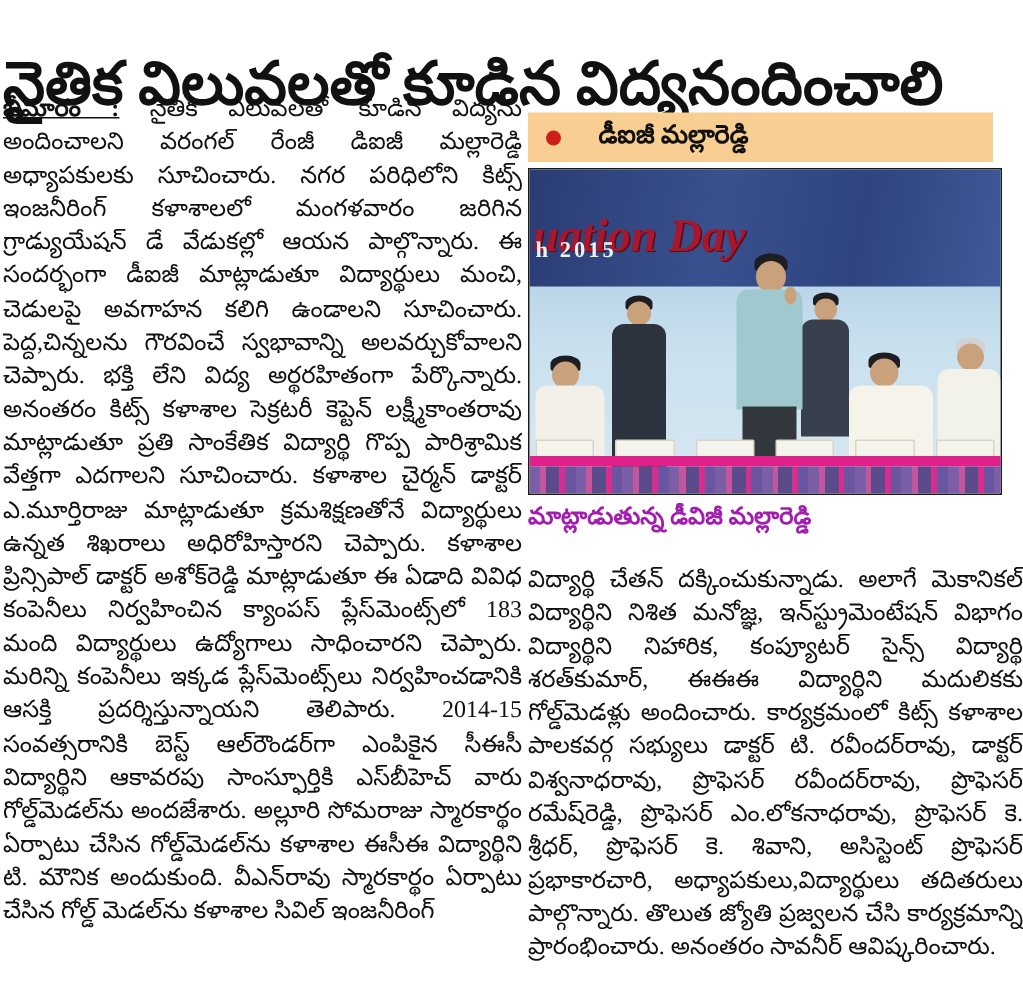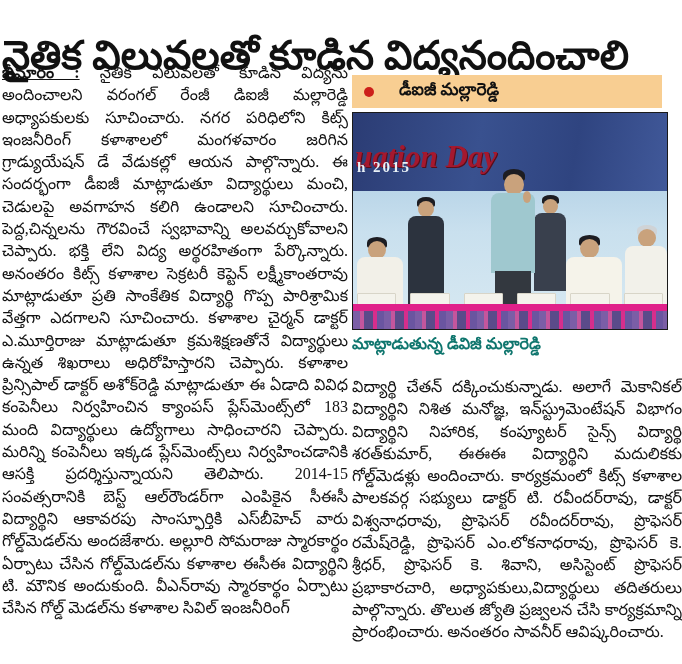--- a/index.html
+++ b/index.html
@@ -68,21 +68,21 @@
   .table-band{left:0;bottom:18px;width:100%;height:7px;background:#e0218a;}
   .table-skirt{
     left:0;bottom:0;width:100%;height:18px;
     background:repeating-linear-gradient(90deg,
       #7b5ea6 0 7px,#c4569d 7px 11px,#5b4b8a 11px 20px,#d62e8c 20px 24px,#6a55a0 24px 31px);
   }
 
   
   #caption{
     left:352px;top:335px;width:320px;height:26px;
-    font-size:16px;font-weight:700;color:#0f766e;white-space:nowrap;overflow:hidden;
+    font-size:16px;font-weight:700;color:#a21caf;white-space:nowrap;overflow:hidden;
   }
 
   
   #right-col{
     left:352px;top:376px;width:330px;height:296px;
     font-size:16px;line-height:22.3px;text-align:justify;overflow:hidden;
   }
 </style>
 </head>
 <body>

